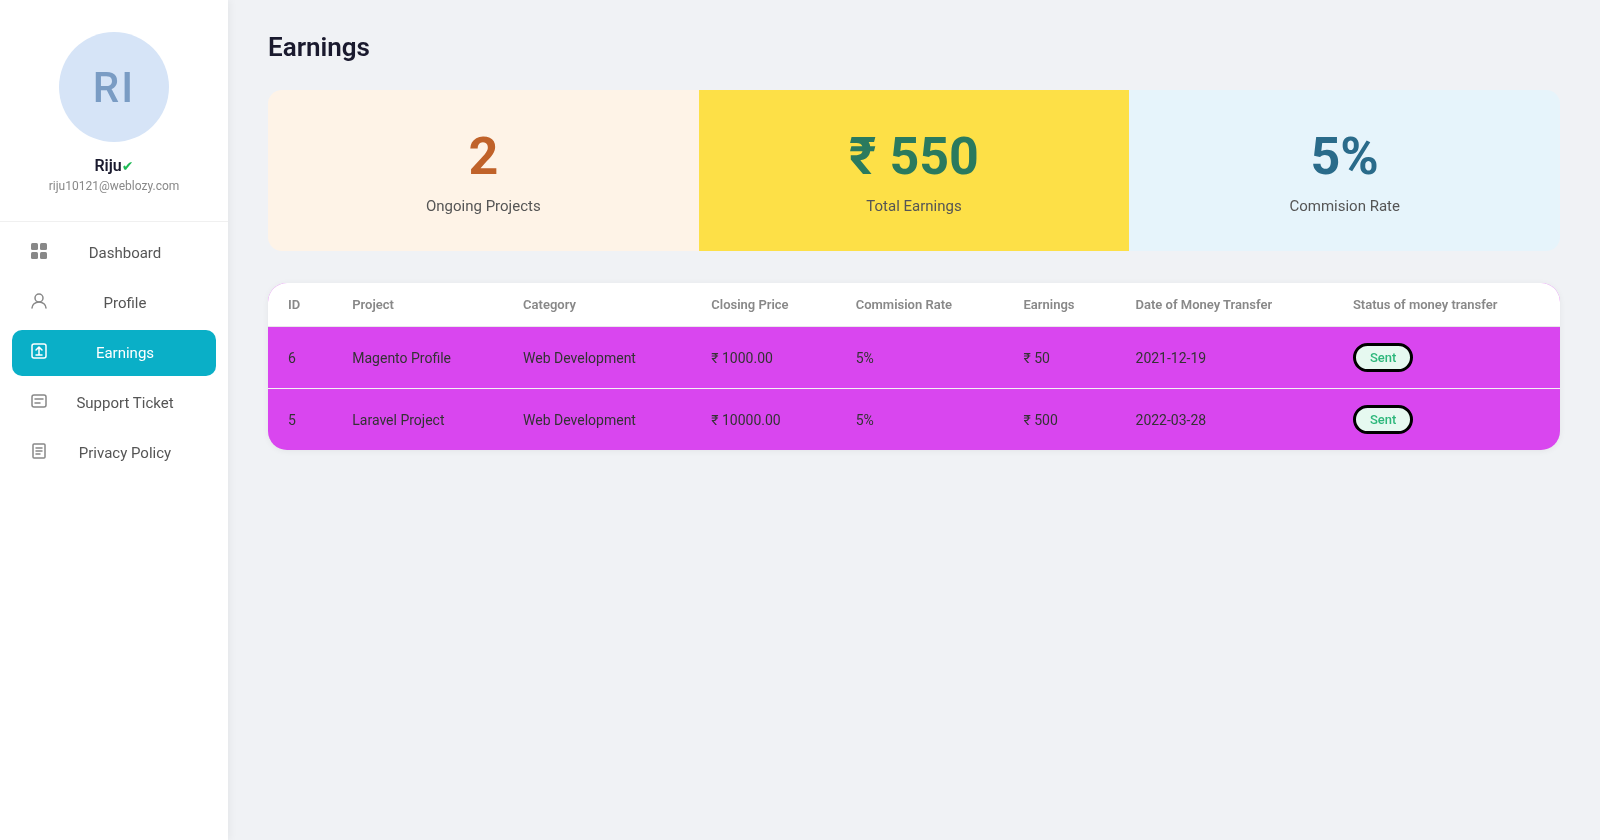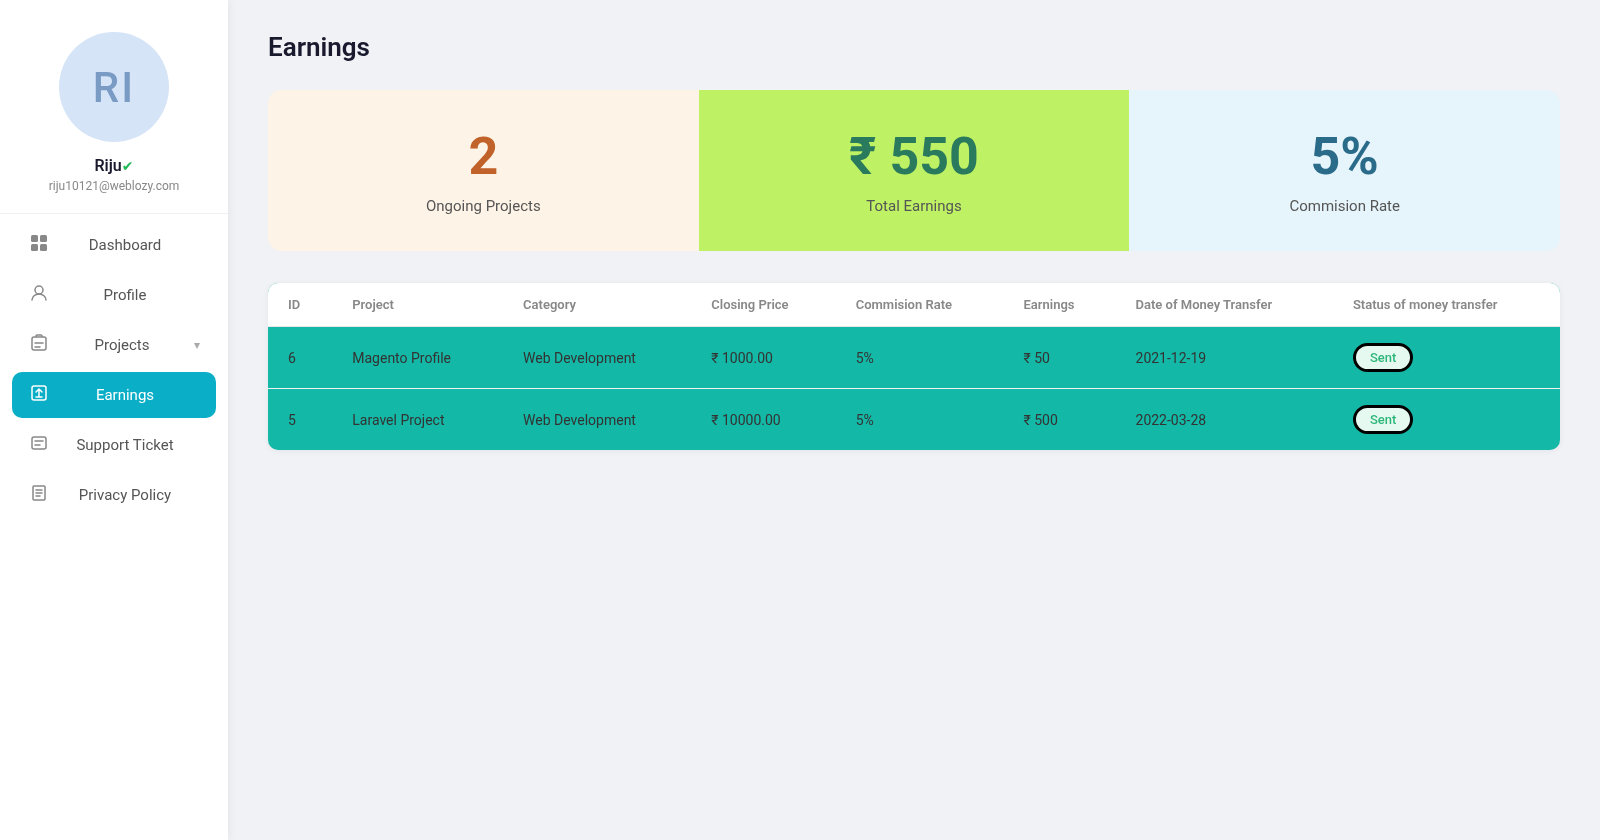--- a/index.html
+++ b/index.html
@@ -53,21 +53,21 @@
       font-weight: 600;
       color: #1a1a2e;
     }
     .verified-icon {
       color: #1db954;
       font-size: 14px;
     }
     .user-email {
       font-size: 12px;
       color: #888;
-      margin-bottom: 20px;
+      margin-bottom: 28px;
     }
 
     .nav-divider {
       width: 100%;
       height: 1px;
       background: #f0f0f0;
       margin-bottom: 8px;
     }
 
     .nav-menu {
@@ -131,43 +131,43 @@
       display: flex;
       flex-direction: column;
       align-items: center;
       justify-content: center;
       padding: 36px 20px;
     }
     .card-orange {
       background: #fef3e7;
     }
     .card-green {
-      background: #bef264;
+      background: #fde047;
       text-align: right;
     }
     .card-blue {
       background: #e6f4fb;
     }
     .card-big-number {
       font-size: 52px;
       font-weight: 700;
       margin-bottom: 10px;
     }
     .card-orange .card-big-number { color: #c0622a; }
     .card-green .card-big-number { color: #2a7a5e; }
     .card-blue .card-big-number { color: #2a6b8a; }
     .card-label {
       font-size: 15px;
       color: #555;
     }
 
     
     .table-container {
-      background: #14b8a6;
-      border-radius: 10px;
+      background: #d946ef;
+      border-radius: 19px;
       overflow: hidden;
       box-shadow: 0 1px 6px rgba(0,0,0,0.06);
     }
     table {
       width: 100%;
       border-collapse: collapse;
       font-size: 14px;
     }
     thead tr {
       border-bottom: 1px solid #e8e8e8;
@@ -230,31 +230,20 @@
     <div class="nav-item">
       <span class="nav-icon">
         <svg width="18" height="18" viewBox="0 0 18 18" fill="none">
           <circle cx="9" cy="6" r="4" stroke="#888" stroke-width="1.5"></circle>
           <path d="M2 16c0-3.314 3.134-6 7-6s7 2.686 7 6" stroke="#888" stroke-width="1.5" stroke-linecap="round"></path>
         </svg>
       </span>
       <span class="nav-label">Profile</span>
     </div>
 
-    <div class="nav-item">
-      <span class="nav-icon">
-        <svg width="18" height="18" viewBox="0 0 18 18" fill="none">
-          <rect x="2" y="3" width="14" height="13" rx="2" stroke="#888" stroke-width="1.5"></rect>
-          <path d="M6 3V2a1 1 0 0 1 1-1h4a1 1 0 0 1 1 1v1" stroke="#888" stroke-width="1.5"></path>
-          <path d="M5 9h8M5 13h5" stroke="#888" stroke-width="1.5" stroke-linecap="round"></path>
-        </svg>
-      </span>
-      <span class="nav-label">Projects</span>
-      <span class="nav-chevron">▾</span>
-    </div>
 
     <div class="nav-item active">
       <span class="nav-icon">
         <svg width="18" height="18" viewBox="0 0 18 18" fill="none">
           <rect x="2" y="2" width="14" height="14" rx="2" stroke="white" stroke-width="1.5"></rect>
           <path d="M9 5v8M6 8l3-3 3 3M6 13h6" stroke="white" stroke-width="1.5" stroke-linecap="round" stroke-linejoin="round"></path>
         </svg>
       </span>
       <span class="nav-label">Earnings</span>
     </div>

